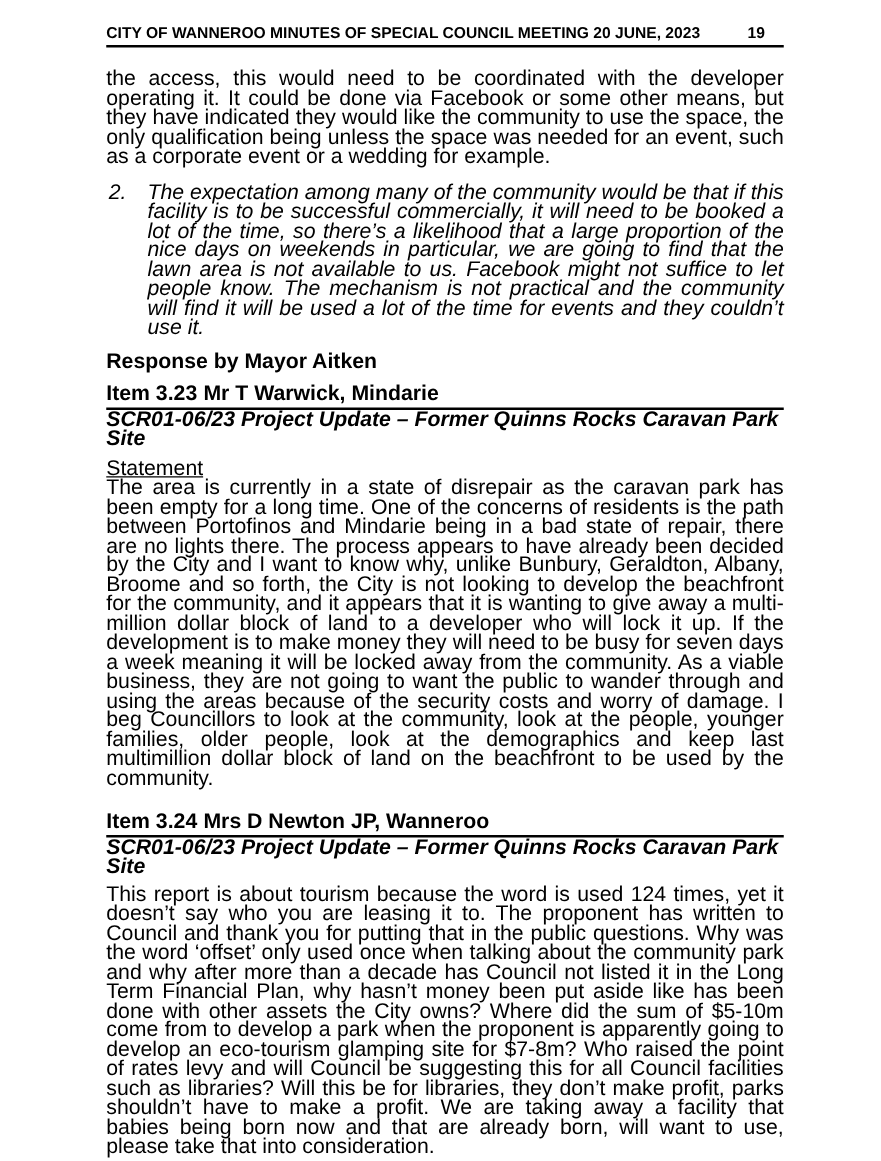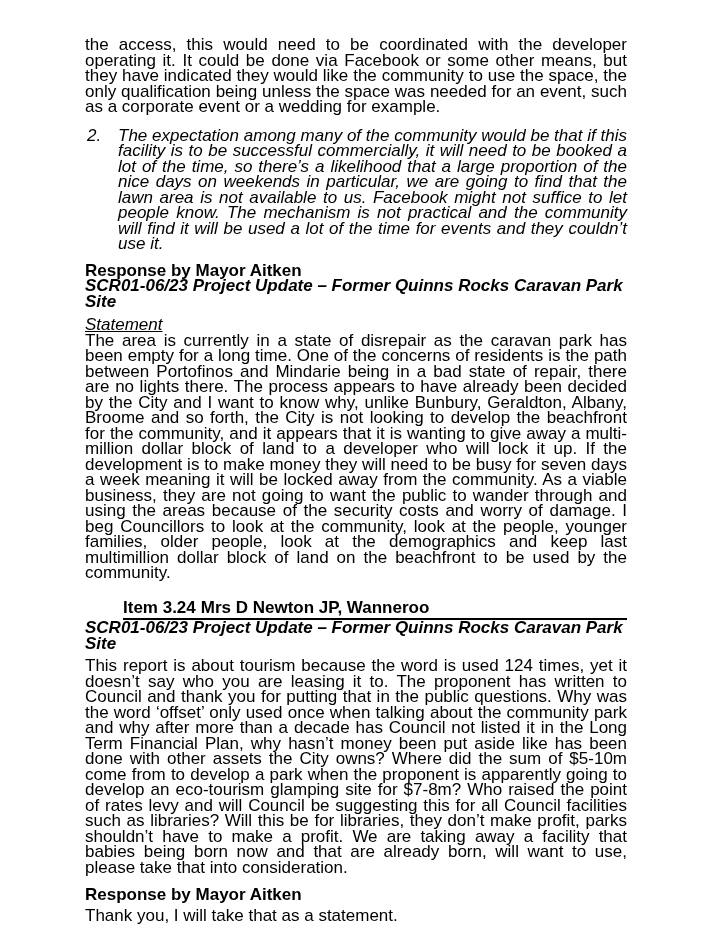--- a/index.html
+++ b/index.html
@@ -53,60 +53,67 @@
 
   .resp-heading-1   { margin-top: 11px; font-weight: bold; }
   .resp-text-1      { margin-top: 15px; }
 
   .item-heading {
     font-weight: bold;
     border-bottom: 2.5px solid #000;
     padding-bottom: 3px;
   }
   .item-heading-323 { margin-top: 11px; }
-  .item-heading-324 { margin-top: 19px; margin-left: 38px; }
+  .item-heading-324 { margin-top: 19px; }
   .item-heading .item-label {
     display: inline-block;
     width: 73px;
   }
 
   .subject-heading {
     font-weight: bold;
     font-style: italic;
   }
 
   .statement-block  { margin-top: 8px; }
   .statement-label {
-    font-style: italic;
     text-decoration: underline;
   }
   .statement-italic { }
 
   .para-324         { margin-top: 7px; }
 
   .resp-heading-2   { margin-top: 12px; font-weight: bold; }
   .resp-text-2      { margin-top: 5px; }
 </style>
 </head>
 <body>
 
 <div class="page">
 
+  <div class="header">
+    <span>CITY OF WANNEROO MINUTES OF SPECIAL COUNCIL MEETING 20 JUNE, 2023</span>
+    <span class="pageno">19</span>
+  </div>
 
   <div class="bodytext">
 
     <p class="para intro-para justify">the access, this would need to be coordinated with the developer operating it.  It could be done via Facebook or some other means, but they have indicated they would like the community to use the space, the only qualification being unless the space was needed for an event, such as a corporate event or a wedding for example.</p>
 
     <div class="numbered-item">
       <span class="num">2.</span>
       <p class="para justify">The expectation among many of the community would be that if this facility is to be successful commercially, it will need to be booked a lot of the time, so there’s a likelihood that a large proportion of the nice days on weekends in particular, we are going to find that the lawn area is not available to us.  Facebook might not suffice to let people know.  The mechanism is not practical and the community will find it will be used a lot of the time for events and they couldn’t use it.</p>
     </div>
 
     <p class="para resp-heading-1">Response by Mayor Aitken</p>
 
+    <div class="item-heading item-heading-323">
+      <span class="item-label">Item 3.23</span>
+      <span>Mr T Warwick, Mindarie</span>
+    </div>
 
     <p class="para subject-heading">SCR01-06/23 Project Update – Former Quinns Rocks Caravan Park Site</p>
 
     <div class="statement-block">
       <div>
         <span class="statement-label">Statement</span>
       </div>
       <p class="para justify statement-italic">The area is currently in a state of disrepair as the caravan park has been empty for a long time.  One of the concerns of residents is the path between Portofinos and Mindarie being in a bad state of repair, there are no lights there.  The process appears to have already been decided by the City and I want to know why, unlike Bunbury, Geraldton, Albany, Broome and so forth, the City is not looking to develop the beachfront for the community, and it appears that it is wanting to give away a multi-million dollar block of land to a developer who will lock it up.  If the development is to make money they will need to be busy for seven days a week meaning it will be locked away from the community.  As a viable business, they are not going to want the public to wander through and using the areas because of the security costs and worry of damage.  I beg Councillors to look at the community, look at the people, younger families, older people, look at the demographics and keep last multimillion dollar block of land on the beachfront to be used by the community.</p>
     </div>
 

